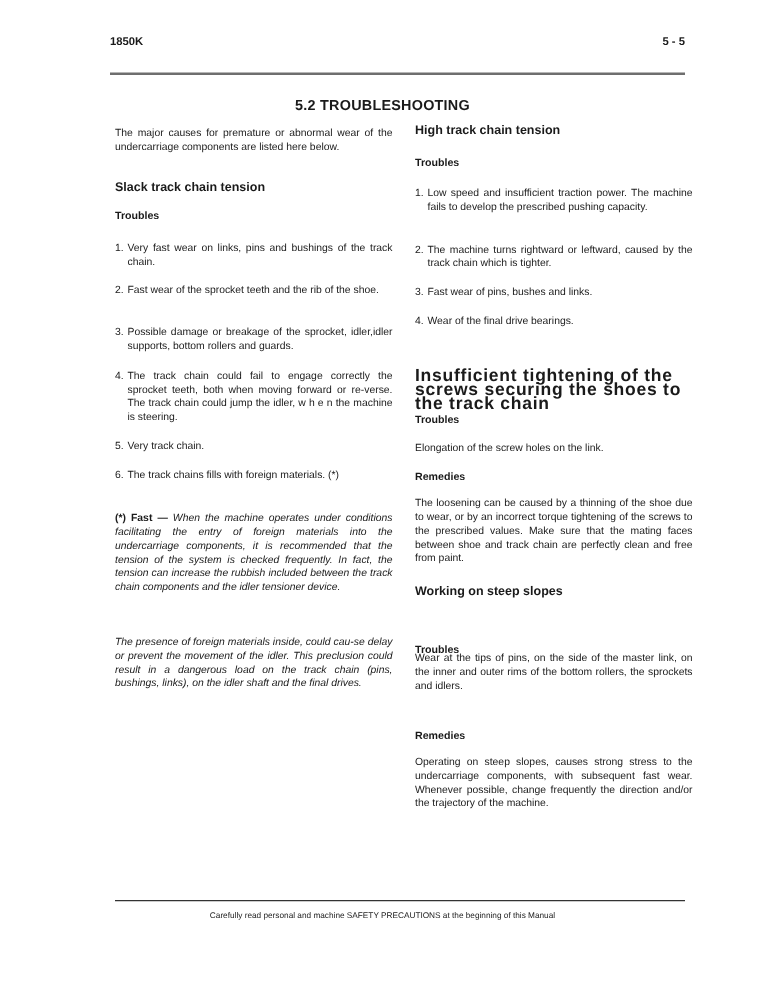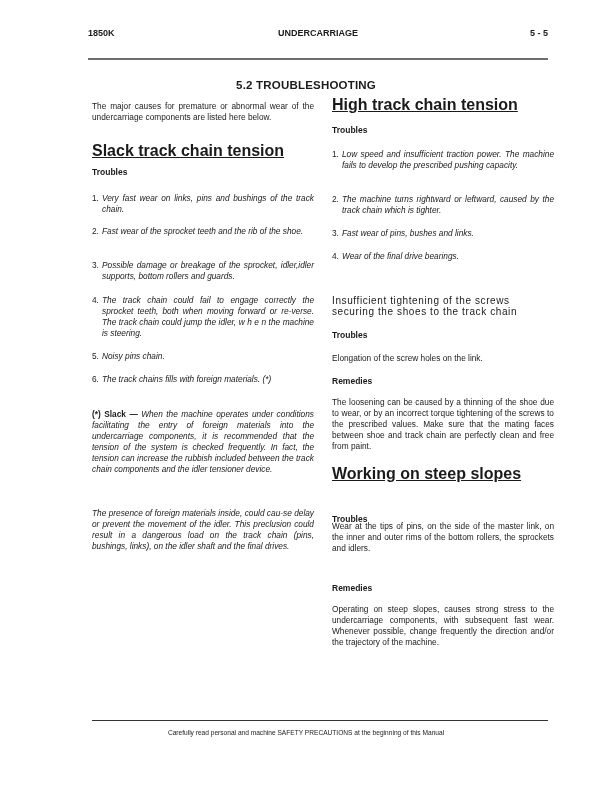--- a/index.html
+++ b/index.html
@@ -11,37 +11,36 @@
   .hdr .l { position: absolute; left: 0; top: 0; }
   .hdr .c { position: absolute; left: 0; right: 0; text-align: center; top: 0; }
   .hdr .r { position: absolute; right: 0; top: 0; }
   .hdr-rule { position: absolute; top: 58px; left: 88px; width: 460px; height: 2px; background: #6e6e6e; }
   .title { position: absolute; top: 79px; left: 0; width: 612px; text-align: center; font-size: 11.5px; font-weight: bold; letter-spacing: 0.2px; }
   .col { position: absolute; top: 99px; width: 222px; font-size: 8.3px; line-height: 11px; }
   .col-left { left: 92px; }
   .col-right { left: 332px; }
   .abs { position: absolute; left: 0; width: 222px; }
   p { margin: 0; text-align: justify; }
-  .h2 { font-size: 16px; font-weight: bold; text-decoration: underline; }
-  .h2w { font-size: 10px; font-weight: normal; letter-spacing: 0.6px; line-height: 11px; }
+  .h2 { font-size: 10px; font-weight: bold; }
+  .h2w { font-size: 14px; font-weight: bold; letter-spacing: 0.6px; line-height: 11px; }
   .h3 { font-size: 8.5px; font-weight: bold; }
   .li { display: flex; text-align: justify; }
   .li .n { width: 10px; flex: none; }
-  .li .t { flex: 1; text-align: justify; font-style: italic; }
+  .li .t { flex: 1; text-align: justify; }
   .note { font-style: italic; }
   .note b { font-style: normal; }
   .ftr-rule { position: absolute; top: 720px; left: 92px; width: 456px; height: 1px; background: #333; }
   .ftr { position: absolute; top: 729px; left: 0; width: 612px; text-align: center; font-size: 6.6px; color: #222; }
 </style>
 </head>
 <body>
 
 <div class="hdr">
   <span class="l">1850K</span>
-  <span class="c">UNDERCARRIAGE</span>
   <span class="r">5 - 5</span>
 </div>
 <div class="hdr-rule"></div>
 
 <div class="title">5.2  TROUBLESHOOTING</div>
 
 <div class="col col-left">
   <p class="abs" style="top:2px">The major causes for premature or abnormal wear of the undercarriage components are listed here below.</p>
 
   <div class="abs h2" style="top:46px">Slack track chain tension</div>
@@ -58,28 +57,28 @@
   <div class="abs li" style="top:161px">
     <span class="n">3.</span>
     <span class="t">Possible damage or breakage of the sprocket, idler,idler supports, bottom rollers and guards.</span>
   </div>
   <div class="abs li" style="top:196px">
     <span class="n">4.</span>
     <span class="t">The track chain could fail to engage correctly the sprocket teeth, both when moving forward or re-verse. The track chain could jump the idler, w h e n the machine is steering.</span>
   </div>
   <div class="abs li" style="top:252px">
     <span class="n">5.</span>
-    <span class="t">Noisy pins chain.</span>
+    <span class="t">Very track chain.</span>
   </div>
   <div class="abs li" style="top:275px">
     <span class="n">6.</span>
     <span class="t">The track chains fills with foreign materials. (*)</span>
   </div>
 
-  <p class="abs note" style="top:310px"><b>(*) Slack —</b><span> When the machine operates under conditions facilitating the entry of foreign materials into the undercarriage components, it is recommended that the tension of the system is checked frequently. In fact, the tension can increase the rubbish included between the track chain components and the idler tensioner device.</span></p>
+  <p class="abs note" style="top:310px"><b>(*) Fast —</b><span> When the machine operates under conditions facilitating the entry of foreign materials into the undercarriage components, it is recommended that the tension of the system is checked frequently. In fact, the tension can increase the rubbish included between the track chain components and the idler tensioner device.</span></p>
   <p class="abs note" style="top:409px">The presence of foreign materials inside, could cau-se delay or prevent the movement of the idler. This preclusion could result in a dangerous load on the track chain (pins, bushings, links), on the idler shaft and the final drives.</p>
 </div>
 
 <div class="col col-right">
   <div class="abs h2" style="top:0px">High track chain tension</div>
   <div class="abs h3" style="top:26px">Troubles</div>
 
   <div class="abs li" style="top:50px">
     <span class="n">1.</span>
     <span class="t">Low speed and insufficient traction power. The machine fails to develop the prescribed pushing capacity.</span>

